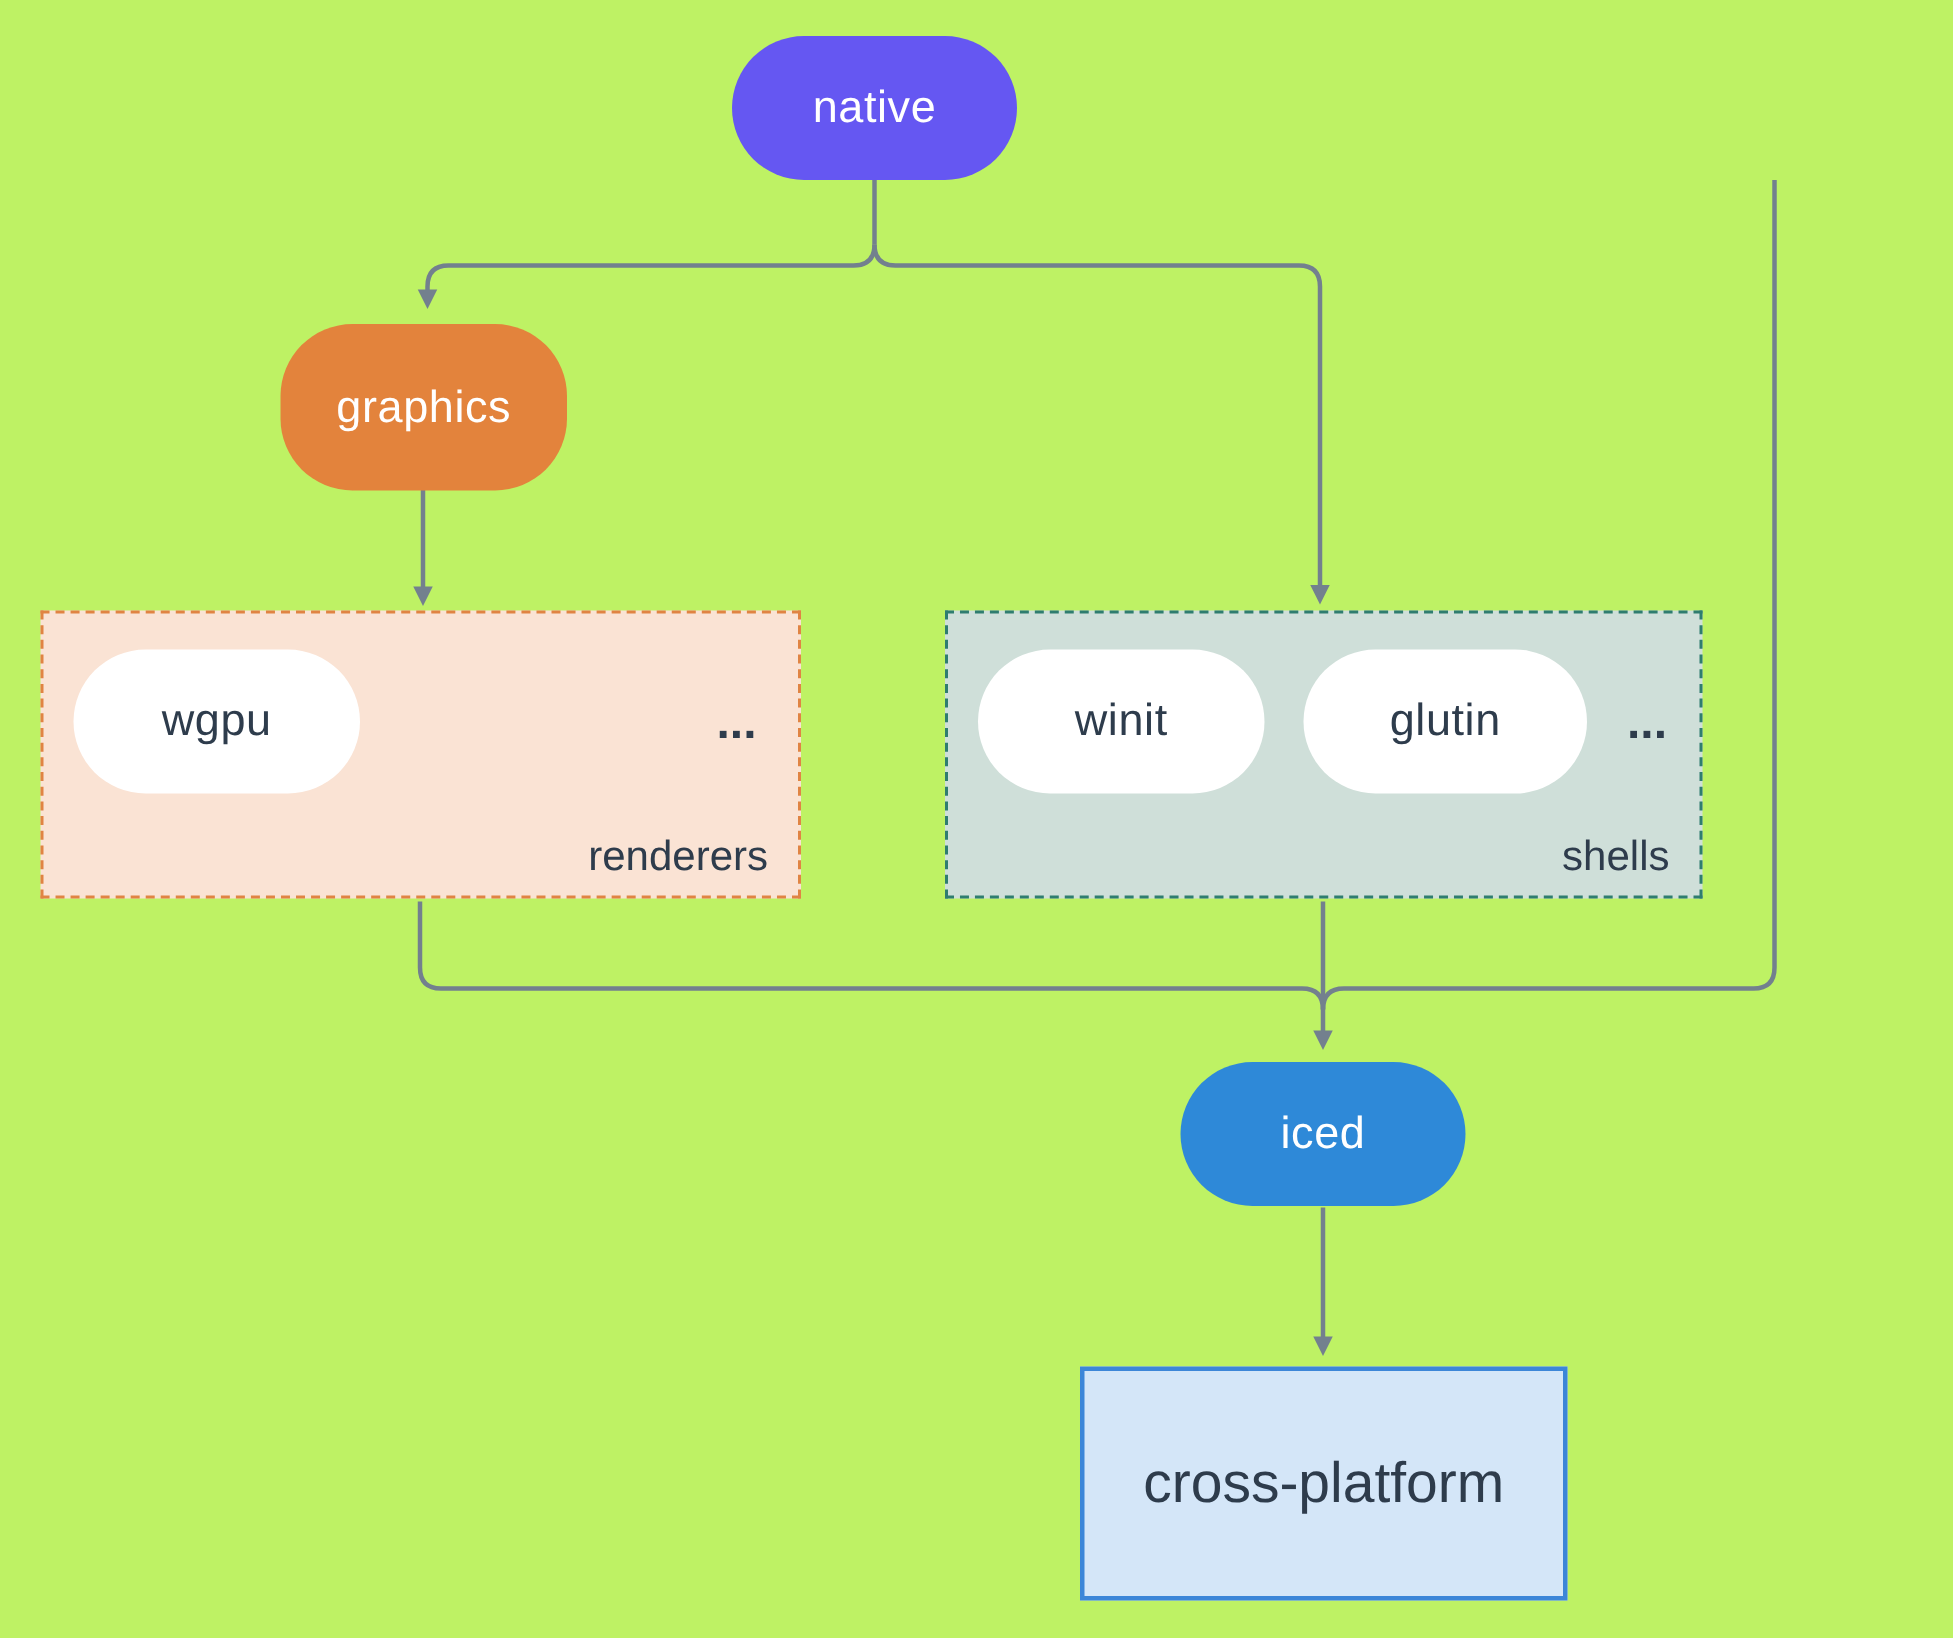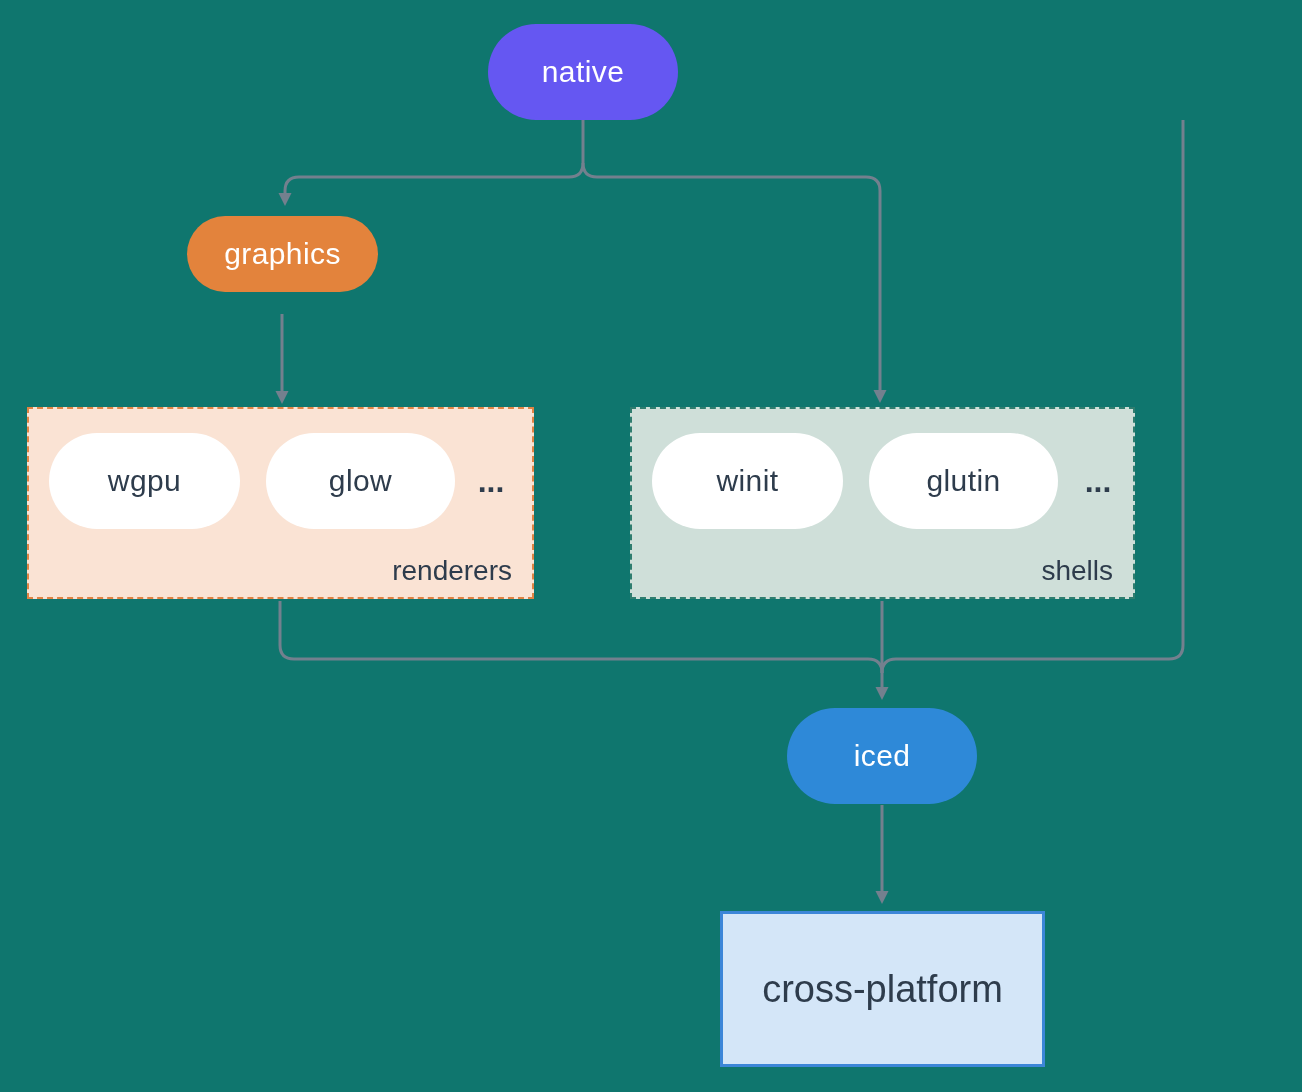--- a/index.html
+++ b/index.html
@@ -13,41 +13,41 @@
     --app-bg:#d4e6f8;
     --app-border:#3c86d8;
     --dark-text:#2e3c4c;
     --line:#73808e;
     --white:#ffffff;
   }
   html,body{margin:0;padding:0;background:#000;}
   .canvas{
     position:relative;
     width:1302px;height:1092px;
-    background:#0f766e;
+    background:#bef264;
     font-family:"Liberation Sans", sans-serif;
     overflow:hidden;
   }
   .edges{position:absolute;left:0;top:0;pointer-events:none;}
   .edge{stroke:var(--line,#73808e);stroke-width:3;fill:none;}
   .arrowhead{fill:var(--line,#73808e);}
   .pill{
     position:absolute;
     display:flex;align-items:center;justify-content:center;
     border-radius:48px;
     font-size:30px;letter-spacing:0.4px;
     white-space:nowrap;
   }
   .pill-purple{background:var(--purple,#6557f2);color:var(--white,#fff);}
   .pill-orange{background:var(--orange,#e3833c);color:var(--white,#fff);}
   .pill-blue{background:var(--blue,#2e89d8);color:var(--white,#fff);}
   .pill-white{background:var(--white,#fff);color:var(--dark-text,#2e3c4c);}
   .node-native{left:488px;top:24px;width:190px;height:96px;}
   .node-web{left:1088px;top:24px;width:190px;height:96px;}
-  .node-graphics{left:187px;top:216px;width:191px;height:76px;}
+  .node-graphics{left:187px;top:216px;width:191px;height:111px;}
   .node-iced{left:787px;top:708px;width:190px;height:96px;}
   .group{
     position:absolute;
     border:2px dashed;
     box-sizing:border-box;
   }
   .group-renderers{
     left:27px;top:407px;width:507px;height:192px;
     background:var(--peach-bg,#fae3d4);
     border-color:var(--peach-border,#e08443);
@@ -110,23 +110,20 @@
 
 
   <div class="pill pill-orange node-graphics">
     <span>graphics</span>
   </div>
 
   <div class="group group-renderers">
     <div class="pill pill-white g-pill-1">
       <span>wgpu</span>
     </div>
-    <div class="pill pill-white g-pill-2">
-      <span>glow</span>
-    </div>
     <div class="ellipsis">...</div>
     <div class="group-label">renderers</div>
   </div>
 
   <div class="group group-shells">
     <div class="pill pill-white g-pill-1">
       <span>winit</span>
     </div>
     <div class="pill pill-white g-pill-2">
       <span>glutin</span>

